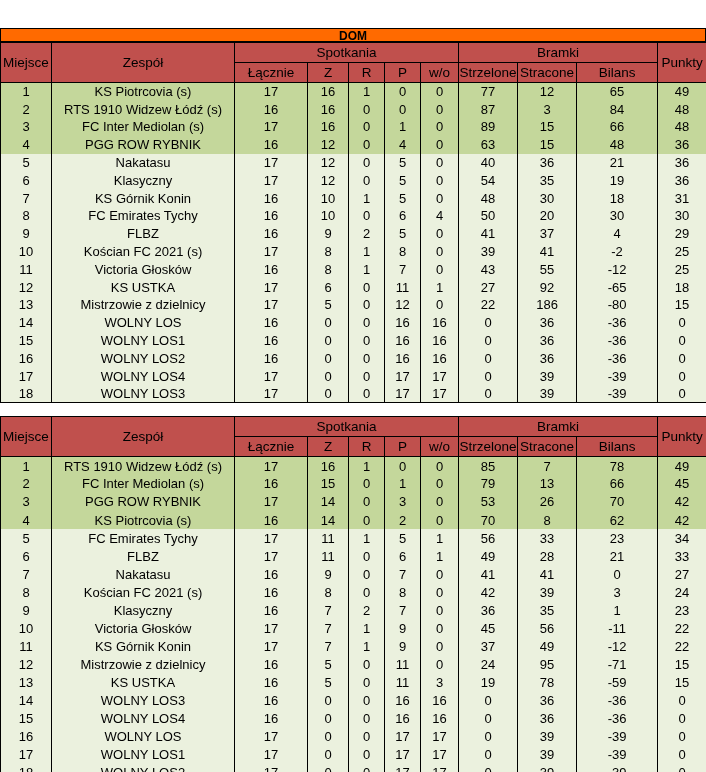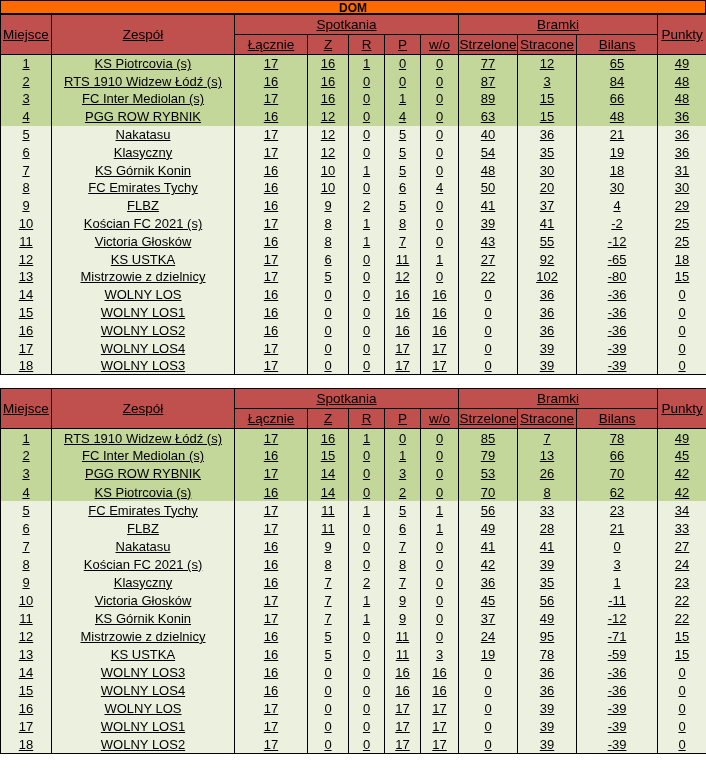--- a/index.html
+++ b/index.html
@@ -16,21 +16,20 @@
     font-weight: 700;
     color: #000;
     border: 1px solid var(--border, #000);
     box-sizing: border-box;
   }
   table {
     width: 706px;
     table-layout: fixed;
     border-collapse: collapse;
     border: 1px solid var(--border, #000);
-    text-decoration: underline;
   }
   th, td {
     padding: 0;
     text-align: center;
     vertical-align: middle;
     font-weight: 400;
     overflow: hidden;
     white-space: nowrap;
   }
   thead th {
@@ -49,21 +48,21 @@
   tbody tr { height: 17.8px; }
   .t2 tbody tr { height: 18.05px; }
   tbody tr.top4 td { background: var(--top4-bg, #C4D79B); }
   tbody tr:last-child td { border-bottom: 1px solid var(--border, #000); }
   .tbl-gap { height: 13px; }
 </style>
 </head>
 <body>
 
 <div class="tbl-section t1">
-  <div class="tbl-title" style="background: rgb(255, 106, 0);">DOM</div>
+  <div class="tbl-title" style="background: rgb(255, 106, 0); margin-top: 28px;">DOM</div>
   <table class="t1">
     <colgroup>
       <col style="width:51px">
         <col style="width:183px">
         <col style="width:73px">
         <col style="width:41px">
       <col style="width:36px">
         <col style="width:36px">
         <col style="width:38px">
         <col style="width:59px">
@@ -249,21 +248,21 @@
         </tr>
         <tr>
           <td>13</td>
           <td>Mistrzowie z dzielnicy</td>
           <td>17</td>
           <td>5</td>
           <td>0</td>
           <td>12</td>
           <td>0</td>
           <td>22</td>
-          <td>102</td>
+          <td>186</td>
           <td>-80</td>
           <td>15</td>
         </tr>
         <tr>
           <td>14</td>
           <td>WOLNY LOS</td>
           <td>16</td>
           <td>0</td>
           <td>0</td>
           <td>16</td>

